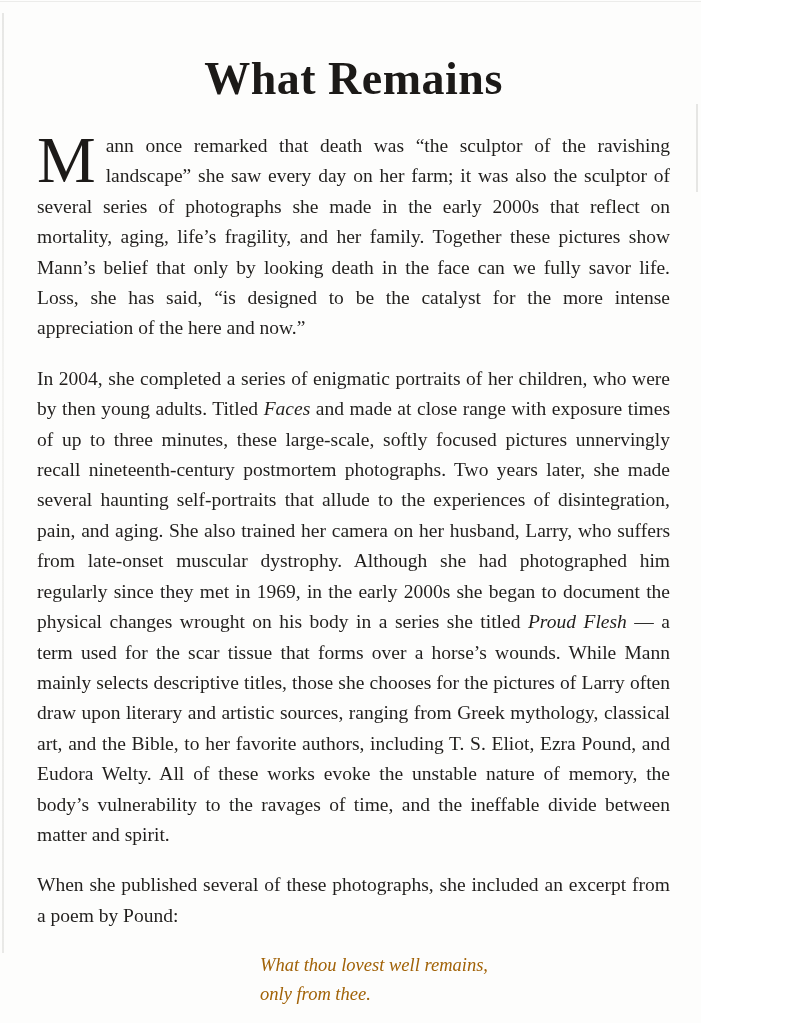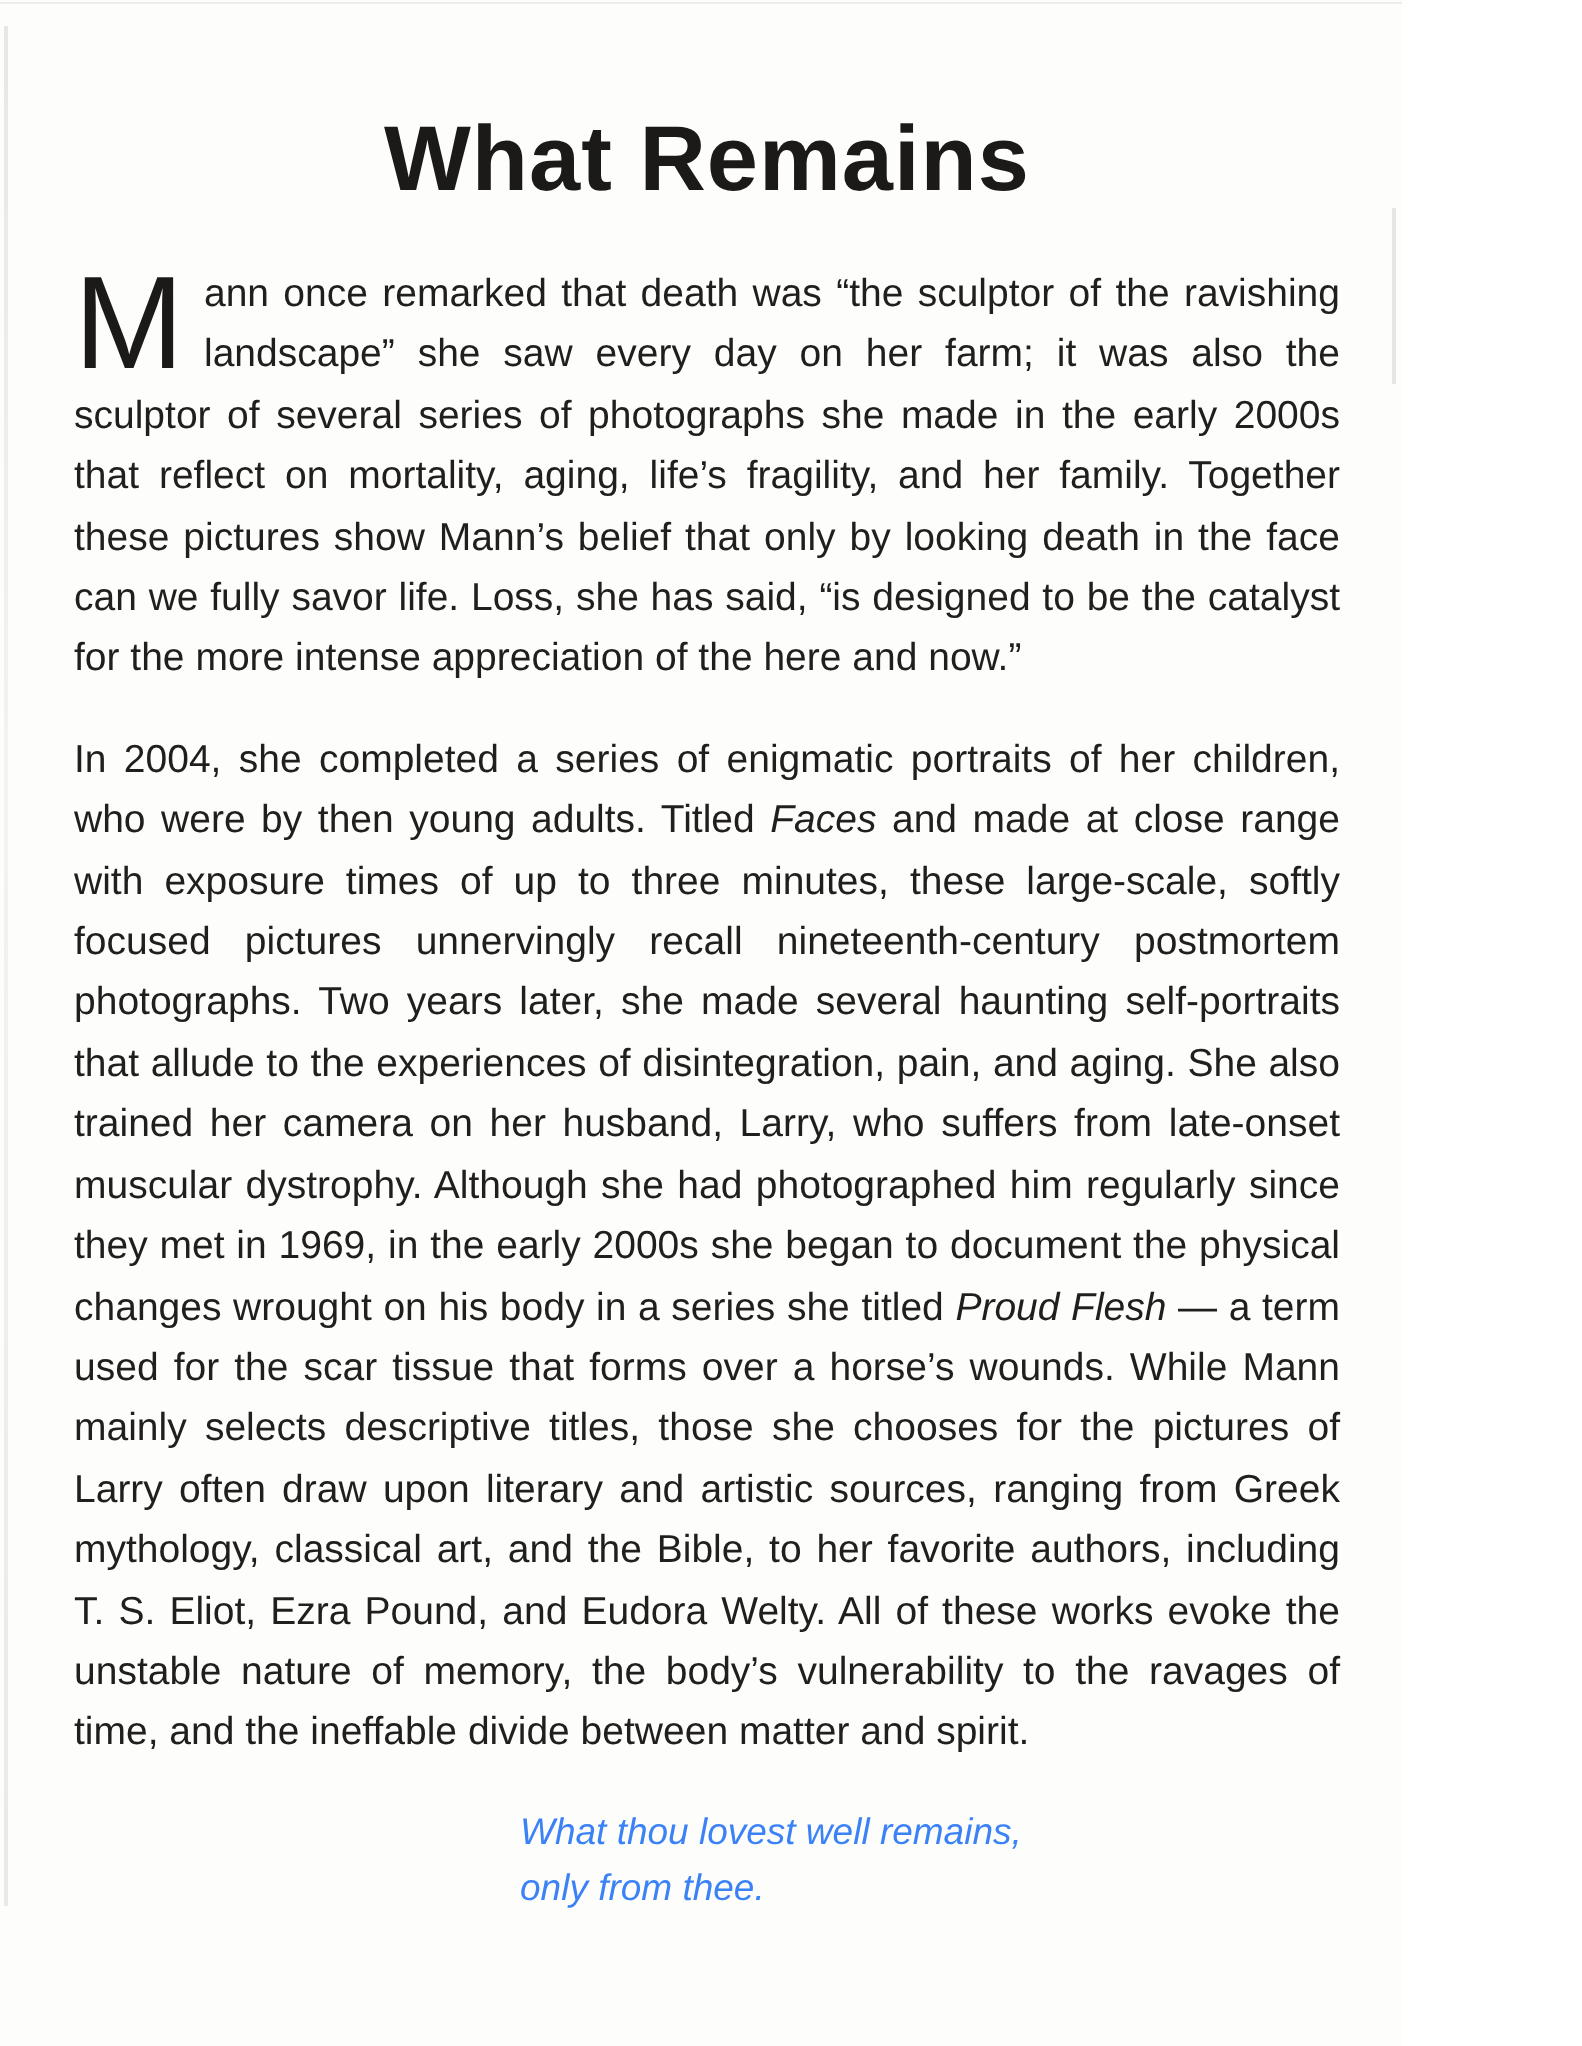--- a/index.html
+++ b/index.html
@@ -6,21 +6,21 @@
     margin: 0;
     padding: 0;
     background: #ffffff;
   }
   .page {
     position: relative;
     width: 701px;
     height: 1023px;
     background: #fdfdfc;
     color: #211f1d;
-    font-family: Liberation Sans, sans-serif;
+    font-family: Liberation Serif, serif;
     overflow: hidden;
     box-sizing: border-box;
   }
   
   .edge-top {
     position: absolute;
     top: 1px; left: 0;
     width: 100%; height: 1px;
     background: #ececea;
   }
@@ -60,41 +60,42 @@
     line-height: 50px;
     padding: 4px 10px 0 0;
     font-weight: 500;
     color: #1c1a18;
   }
   .poem {
     margin: 16px 0 0 223px;
     font-style: italic;
     font-size: 18.5px;
     line-height: 28.5px;
-    color: #3b82f6;
+    color: #a16207;
   }
   .poem .poem-line {
     white-space: nowrap;
   }
   i { font-style: italic; }
 </style>
 </head>
 <body>
 
 <div class="page">
   <div class="edge-top"></div>
   <div class="edge-left"></div>
   <div class="edge-right"></div>
 
   <div class="content">
     <h1 class="title">What Remains</h1>
 
     <div class="body-text">
         <p class="para"><span class="dropcap">M</span><span>ann once remarked that death was “the sculptor of the ravishing landscape” she saw every day on her farm; it was also the sculptor of several series of photographs she made in the early 2000s that reflect on mortality, aging, life’s fragility, and her family. Together these pictures show Mann’s belief that only by looking death in the face can we fully savor life. Loss, she has said, “is designed to be the catalyst for the more intense appreciation of the here and now.”</span></p>
         <p class="para"><span>In 2004, she completed a series of enigmatic portraits of her children, who were by then young adults. Titled </span><i>Faces</i><span> and made at close range with exposure times of up to three minutes, these large-scale, softly focused pictures unnervingly recall nineteenth-century postmortem photographs. Two years later, she made several haunting self-portraits that allude to the experiences of disintegration, pain, and aging. She also trained her camera on her husband, Larry, who suffers from late-onset muscular dystrophy. Although she had photographed him regularly since they met in 1969, in the early 2000s she began to document the physical changes wrought on his body in a series she titled </span><i>Proud Flesh</i><span> — a term used for the scar tissue that forms over a horse’s wounds. While Mann mainly selects descriptive titles, those she chooses for the pictures of Larry often draw upon literary and artistic sources, ranging from Greek mythology, classical art, and the Bible, to her favorite authors, including T. S. Eliot, Ezra Pound, and Eudora Welty. All of these works evoke the unstable nature of memory, the body’s vulnerability to the ravages of time, and the ineffable divide between matter and spirit.</span></p>
+        <p class="para"><span>When she published several of these photographs, she included an excerpt from a poem by Pound:</span></p>
       </div>
 
     <div class="poem">
         <div class="poem-line">What thou lovest well remains,</div>
         <div class="poem-line">only from thee.</div>
       </div>
   </div>
 </div>
 
 </body></html>

